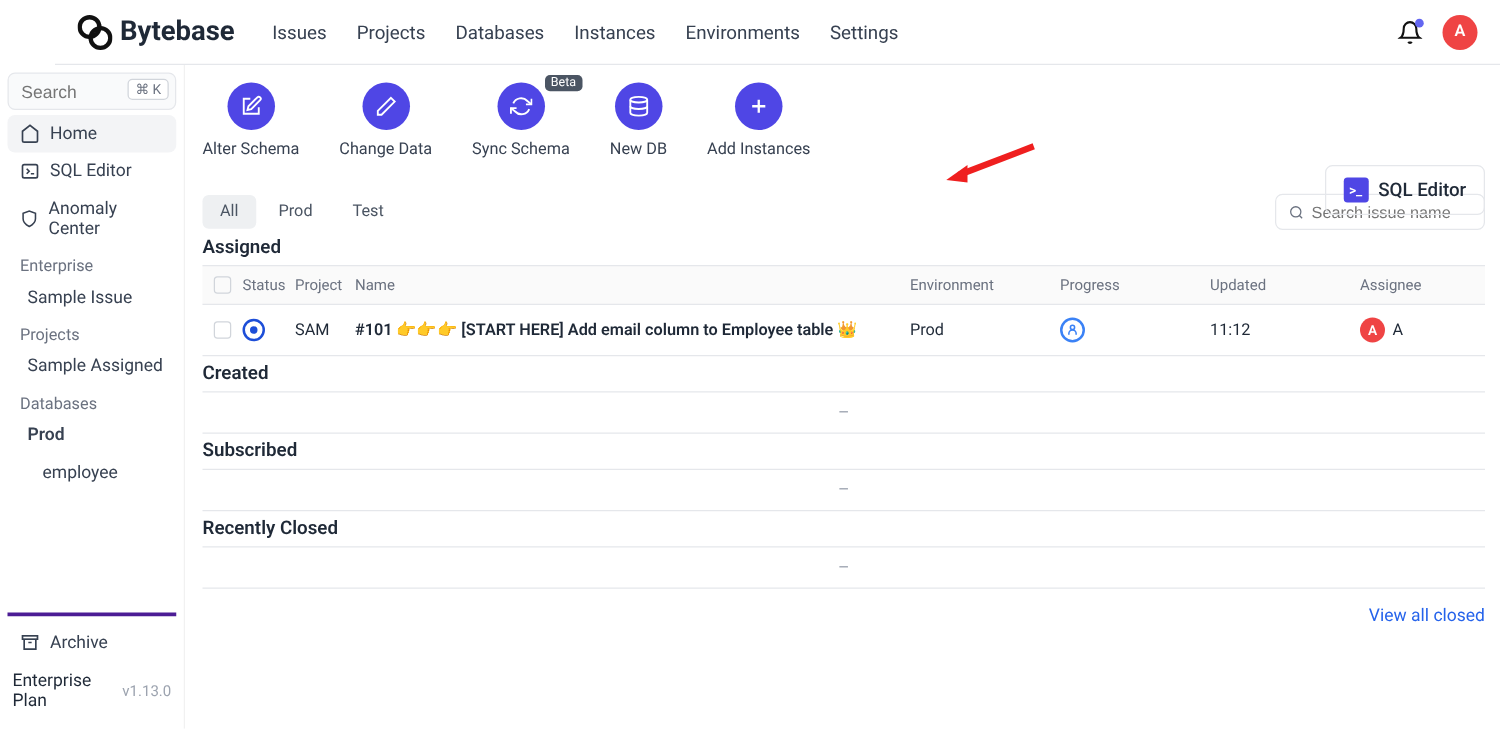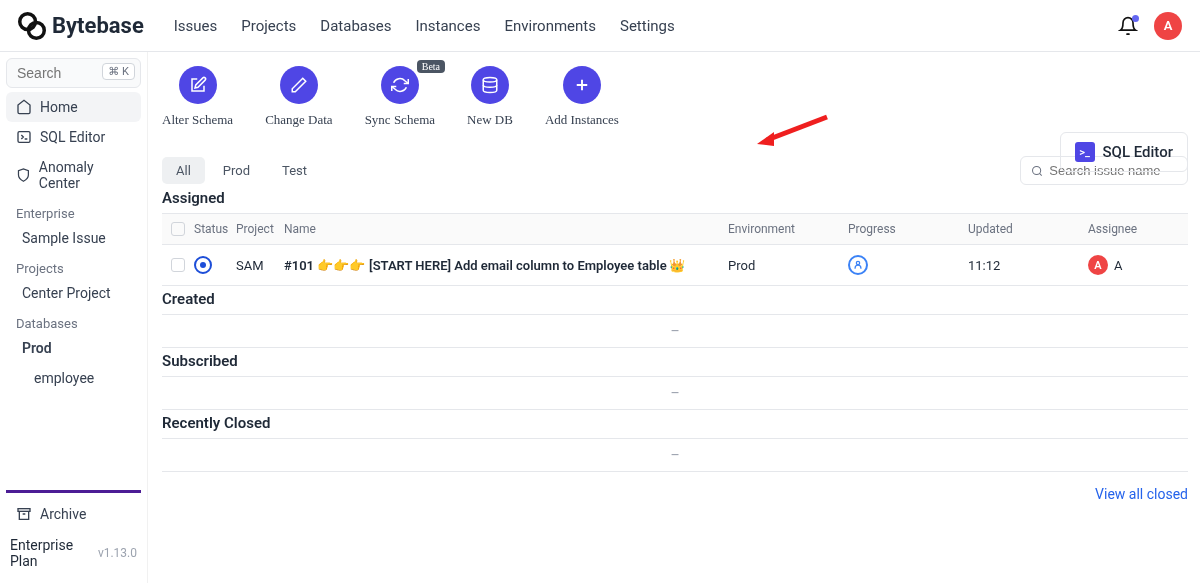--- a/index.html
+++ b/index.html
@@ -1,19 +1,19 @@
 <!DOCTYPE html>
 <html><head>
 <meta charset="utf-8">
 <style>
 * { box-sizing: border-box; margin: 0; padding: 0; }
 body { font-family: -apple-system, BlinkMacSystemFont, "Segoe UI", Roboto, sans-serif; font-size: 14px; color: #1f2937; background: #fff; width: 1200px; height: 583px; overflow: hidden; }
 
 
-.header { display: flex; align-items: center; height: 52px; padding: 0 18px; border-bottom: 1px solid #e5e7eb; }
+.header { display: flex; align-items: center; height: 52px; padding: 0 18px; border-bottom: 1px solid #e5e7eb; margin-left: 44px; }
 .logo { display: flex; align-items: center; gap: 6px; font-weight: 700; font-size: 22px; margin-right: 30px; }
 .logo-icon { width: 28px; height: 28px; }
 .nav { display: flex; gap: 24px; }
 .nav-item { color: #374151; cursor: pointer; font-size: 15px; }
 .header-right { margin-left: auto; display: flex; align-items: center; gap: 16px; }
 .bell { position: relative; }
 .bell-dot { position: absolute; top: -1px; right: -1px; width: 7px; height: 7px; background: #6366f1; border-radius: 50%; }
 .avatar { width: 28px; height: 28px; border-radius: 50%; background: #ef4444; color: #fff; display: flex; align-items: center; justify-content: center; font-size: 13px; font-weight: 600; }
 
 
@@ -32,21 +32,21 @@
 .sidebar-spacer { flex: 1; }
 .sidebar-footer { border-top: 3px solid #4c1d95; padding-top: 6px; }
 .plan-row { display: flex; align-items: center; justify-content: space-between; padding: 8px 4px; }
 .plan-v { color: #9ca3af; font-size: 12px; text-align: right; }
 
 
 .main { flex: 1; overflow: auto; padding: 14px 12px 10px 14px; position: relative; }
 
 
 .actions { display: flex; gap: 32px; align-items: flex-start; }
-.action { display: flex; flex-direction: column; align-items: center; gap: 8px; cursor: pointer; position: relative; font-family: Liberation Serif, serif; }
+.action { display: flex; flex-direction: column; align-items: center; gap: 8px; cursor: pointer; position: relative; }
 .action-circle { width: 38px; height: 38px; border-radius: 50%; background: #4f46e5; display: flex; align-items: center; justify-content: center; color: #fff; }
 .action-label { font-size: 13px; color: #374151; white-space: nowrap; }
 .beta-tag { position: absolute; top: -6px; right: -10px; background: #4b5563; color: #fff; font-size: 10px; padding: 1px 5px; border-radius: 4px; }
 
 .sql-editor-btn { position: absolute; right: 12px; top: 80px; border: 1px solid #e5e7eb; border-radius: 6px; padding: 9px 14px; display: flex; align-items: center; gap: 8px; cursor: pointer; font-weight: 500; font-size: 15px; }
 .sql-icon-box { width: 20px; height: 20px; background: #4f46e5; border-radius: 3px; display: flex; align-items: center; justify-content: center; color: #fff; font-size: 11px; }
 
 
 .arrow-annotation { position: absolute; top: 60px; left: 604px; pointer-events: none; }
 
@@ -140,21 +140,21 @@
           <path d="M12 22s8-4 8-10V5l-8-3-8 3v7c0 6 8 10 8 10z"></path>
         </svg>
       <span>Anomaly Center</span>
     </div>
     <div class="side-label">Enterprise</div>
     <div class="side-item side-sub">
         <span>Sample Issue</span>
       </div>
     <div class="side-label">Projects</div>
     <div class="side-item side-sub">
-        <span>Center Project</span>
+        <span>Sample Assigned</span>
       </div>
     <div class="side-label">Databases</div>
     <div class="side-item side-sub strong">
         <span>Prod</span>
       </div>
     <div class="side-item side-sub" style="padding-left:28px">
         <span>employee</span>
       </div>
     <div class="sidebar-spacer"></div>
     <div class="sidebar-footer">

